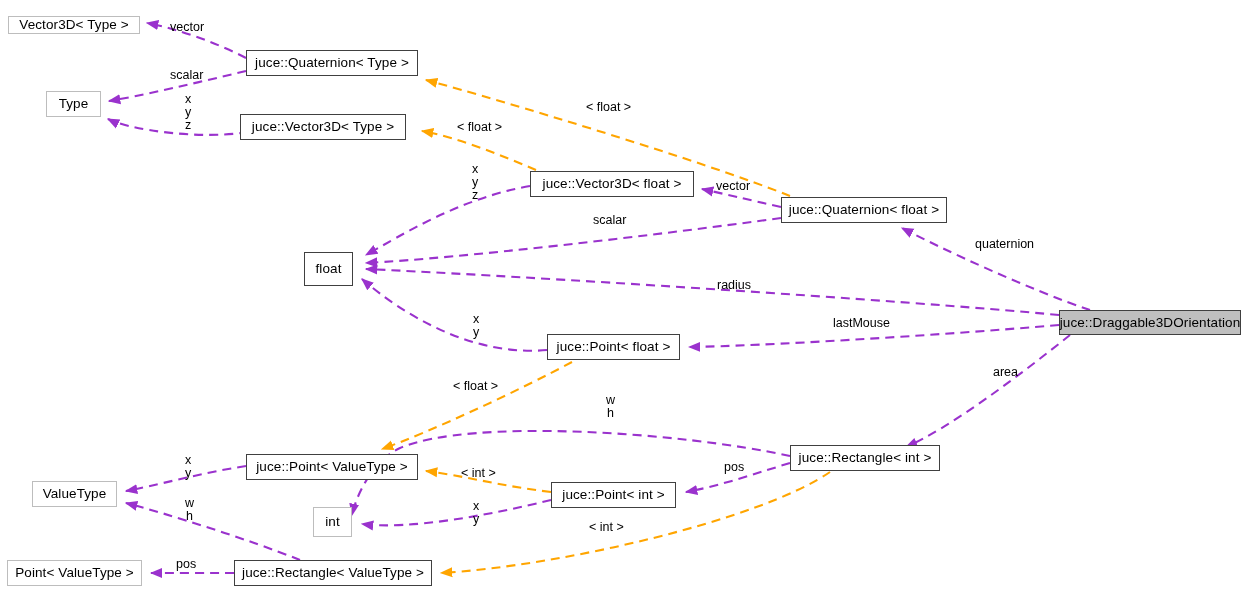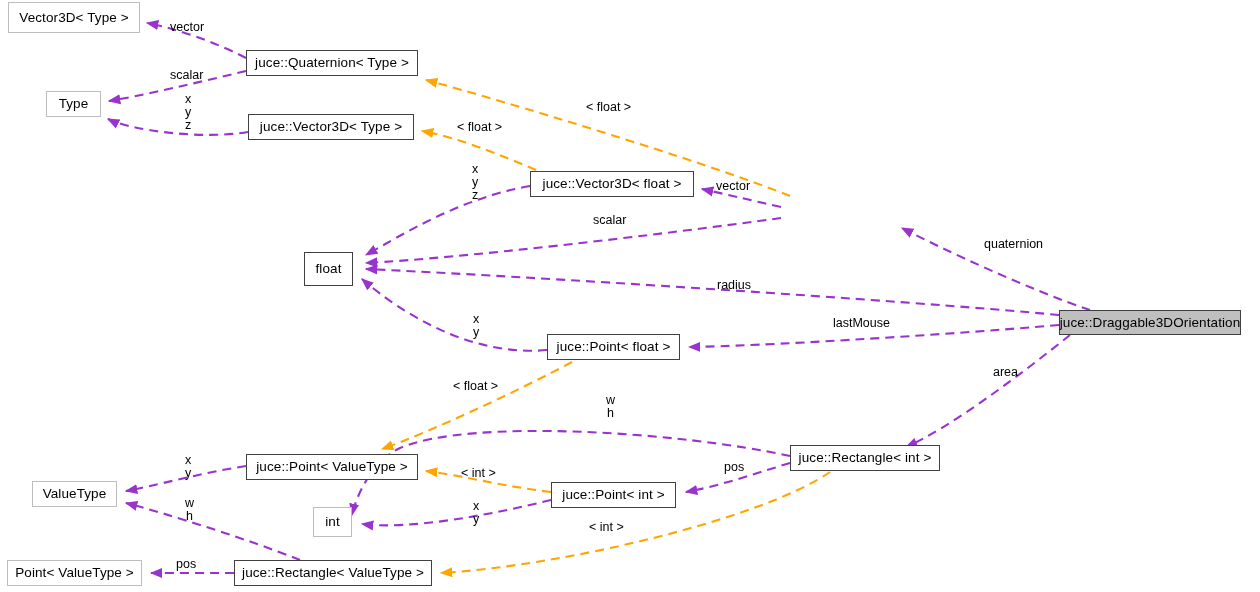--- a/index.html
+++ b/index.html
@@ -95,40 +95,43 @@
 
     <g fill="none" stroke="#FFA500" stroke-width="2.1" stroke-dasharray="9,6" marker-end="url(#arrow-orange)">
       <path d="M 790 196 C 700 160 500 100 426 80"></path>
       <path d="M 536 170 C 500 155 460 138 422 131"></path>
       <path d="M 572 362 C 520 390 430 432 382 449"></path>
       <path d="M 551 492 C 500 486 460 475 426 471"></path>
       <path d="M 830 472 C 760 520 560 566 441 573"></path>
     </g>
   </svg>
 
-  <div class="node faint" style="left:8px; top:2px; width:132px; height:31px;">
+  <div class="node faint" style="left:8px; top:16px; width:132px; height:18px;">
     <span>Vector3D&lt; Type &gt;</span>
   </div>
 
   <div class="node solid" style="left:246px; top:50px; width:172px; height:26px;">
     <span>juce::Quaternion&lt; Type &gt;</span>
   </div>
 
   <div class="node faint" style="left:46px; top:91px; width:55px; height:26px;">
     <span>Type</span>
   </div>
 
-  <div class="node solid" style="left:248px; top:114px; width:166px; height:26px;">
+  <div class="node solid" style="left:240px; top:114px; width:166px; height:26px;">
     <span>juce::Vector3D&lt; Type &gt;</span>
   </div>
 
   <div class="node solid" style="left:530px; top:171px; width:164px; height:26px;">
     <span>juce::Vector3D&lt; float &gt;</span>
   </div>
 
+  <div class="node solid" style="left:781px; top:197px; width:166px; height:26px;">
+    <span>juce::Quaternion&lt; float &gt;</span>
+  </div>
 
   <div class="node solid" style="left:304px; top:252px; width:49px; height:34px;">
     <span>float</span>
   </div>
 
   <div class="node current" style="left:1059px; top:310px; width:182px; height:25px;">
     <span>juce::Draggable3DOrientation</span>
   </div>
 
   <div class="node solid" style="left:246px; top:454px; width:172px; height:26px;">
@@ -168,21 +171,21 @@
   <div class="edge-label" style="left:185px; top:93px;">x
 y
 z</div>
   <div class="edge-label" style="left:586px; top:101px;">&lt; float &gt;</div>
   <div class="edge-label" style="left:457px; top:121px;">&lt; float &gt;</div>
   <div class="edge-label" style="left:472px; top:163px;">x
 y
 z</div>
   <div class="edge-label" style="left:716px; top:180px;">vector</div>
   <div class="edge-label" style="left:593px; top:214px;">scalar</div>
-  <div class="edge-label" style="left:975px; top:238px;margin-left:9px;">quaternion</div>
+  <div class="edge-label" style="left:975px; top:238px;">quaternion</div>
   <div class="edge-label" style="left:717px; top:279px;">radius</div>
   <div class="edge-label" style="left:833px; top:317px;">lastMouse</div>
   <div class="edge-label" style="left:473px; top:313px;">x
 y</div>
   <div class="edge-label" style="left:993px; top:366px;">area</div>
   <div class="edge-label" style="left:606px; top:394px;">w
 h</div>
   <div class="edge-label" style="left:453px; top:380px;">&lt; float &gt;</div>
   <div class="edge-label" style="left:185px; top:454px;">x
 y</div>

